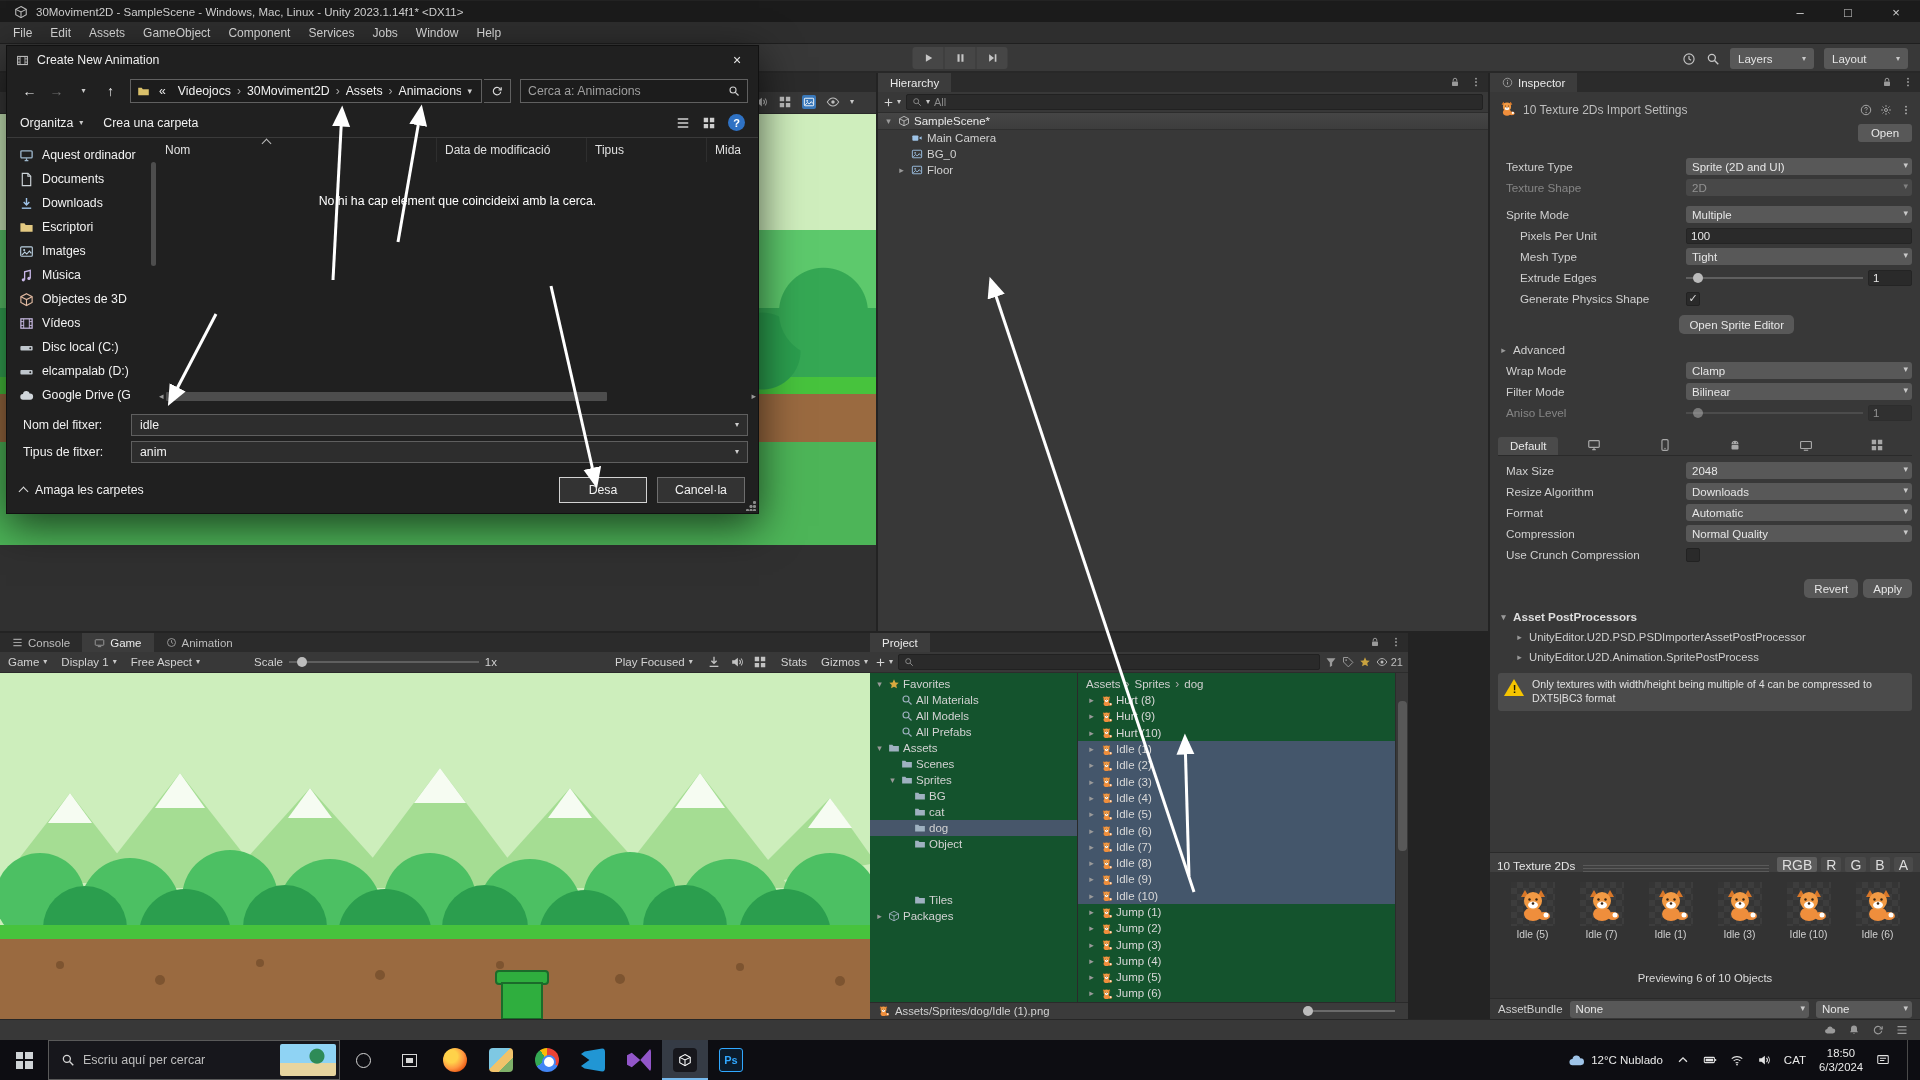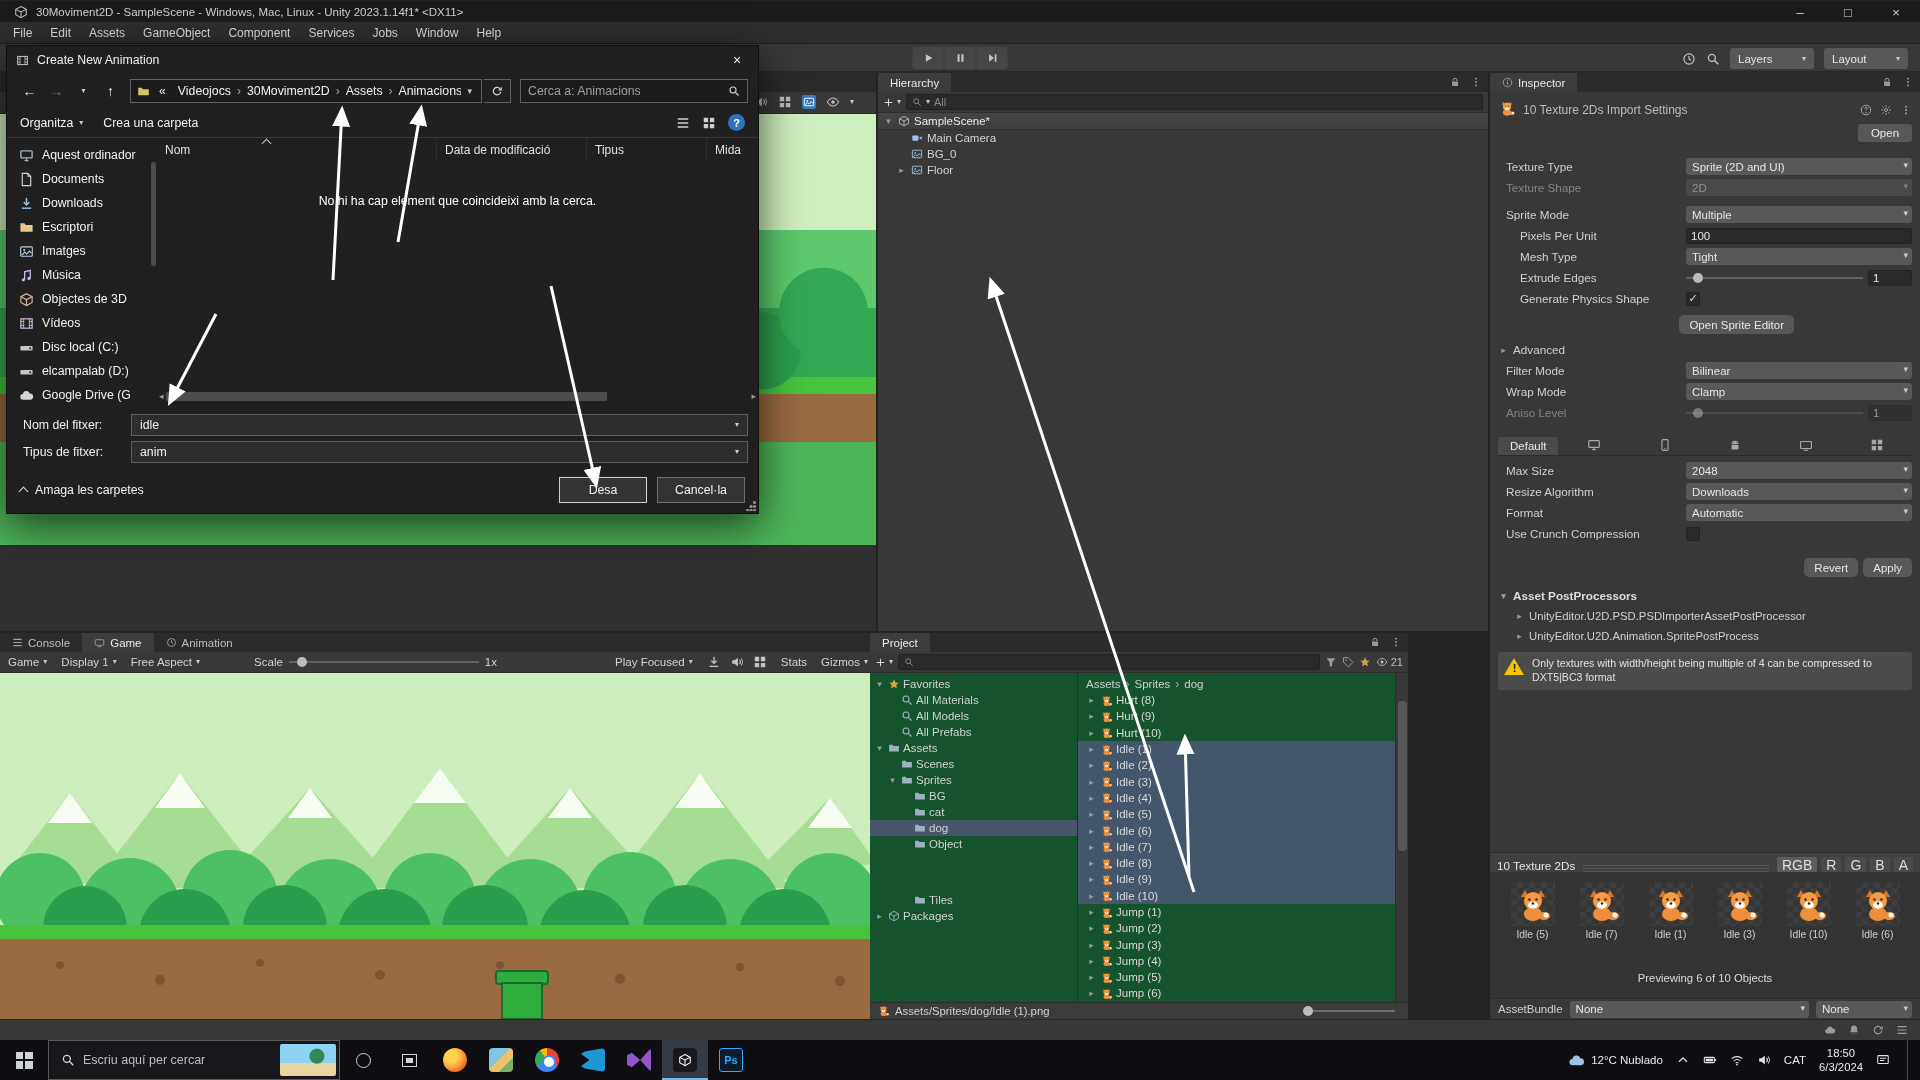--- a/index.html
+++ b/index.html
@@ -1237,29 +1237,29 @@
       </div>
     <div class="oserow">
         <div class="ubtn">Open Sprite Editor</div>
       </div>
     <div class="fold">
         <span class="tri">▸</span>
         <span>Advanced</span>
       </div>
     <div id="irows2">
         <div class="irow">
+          <div class="ilabel">Wrap Mode</div>
+          <div class="ictrl">
+            <div class="udrop">Clamp</div>
+          </div>
+        </div>
+        <div class="irow">
           <div class="ilabel">Filter Mode</div>
           <div class="ictrl">
             <div class="udrop">Bilinear</div>
-          </div>
-        </div>
-        <div class="irow">
-          <div class="ilabel">Wrap Mode</div>
-          <div class="ictrl">
-            <div class="udrop">Clamp</div>
           </div>
         </div>
         <div class="irow dis">
           <div class="ilabel">Aniso Level</div>
           <div class="ictrl">
             <div class="uslider">
               <div class="utrack"></div>
               <div class="uknob"></div>
             </div>
             <div class="ufield sfield">1</div>
@@ -1304,20 +1304,26 @@
         <div class="irow">
           <div class="ilabel">Resize Algorithm</div>
           <div class="ictrl">
             <div class="udrop">Downloads</div>
           </div>
         </div>
         <div class="irow">
           <div class="ilabel">Format</div>
           <div class="ictrl">
             <div class="udrop">Automatic</div>
+          </div>
+        </div>
+        <div class="irow">
+          <div class="ilabel">Compression</div>
+          <div class="ictrl">
+            <div class="udrop">Normal Quality</div>
           </div>
         </div>
         <div class="irow">
           <div class="ilabel">Use Crunch Compression</div>
           <div class="ictrl">
             <div class="ucheck"></div>
           </div>
         </div>
       </div>
     <div class="btnrow">

